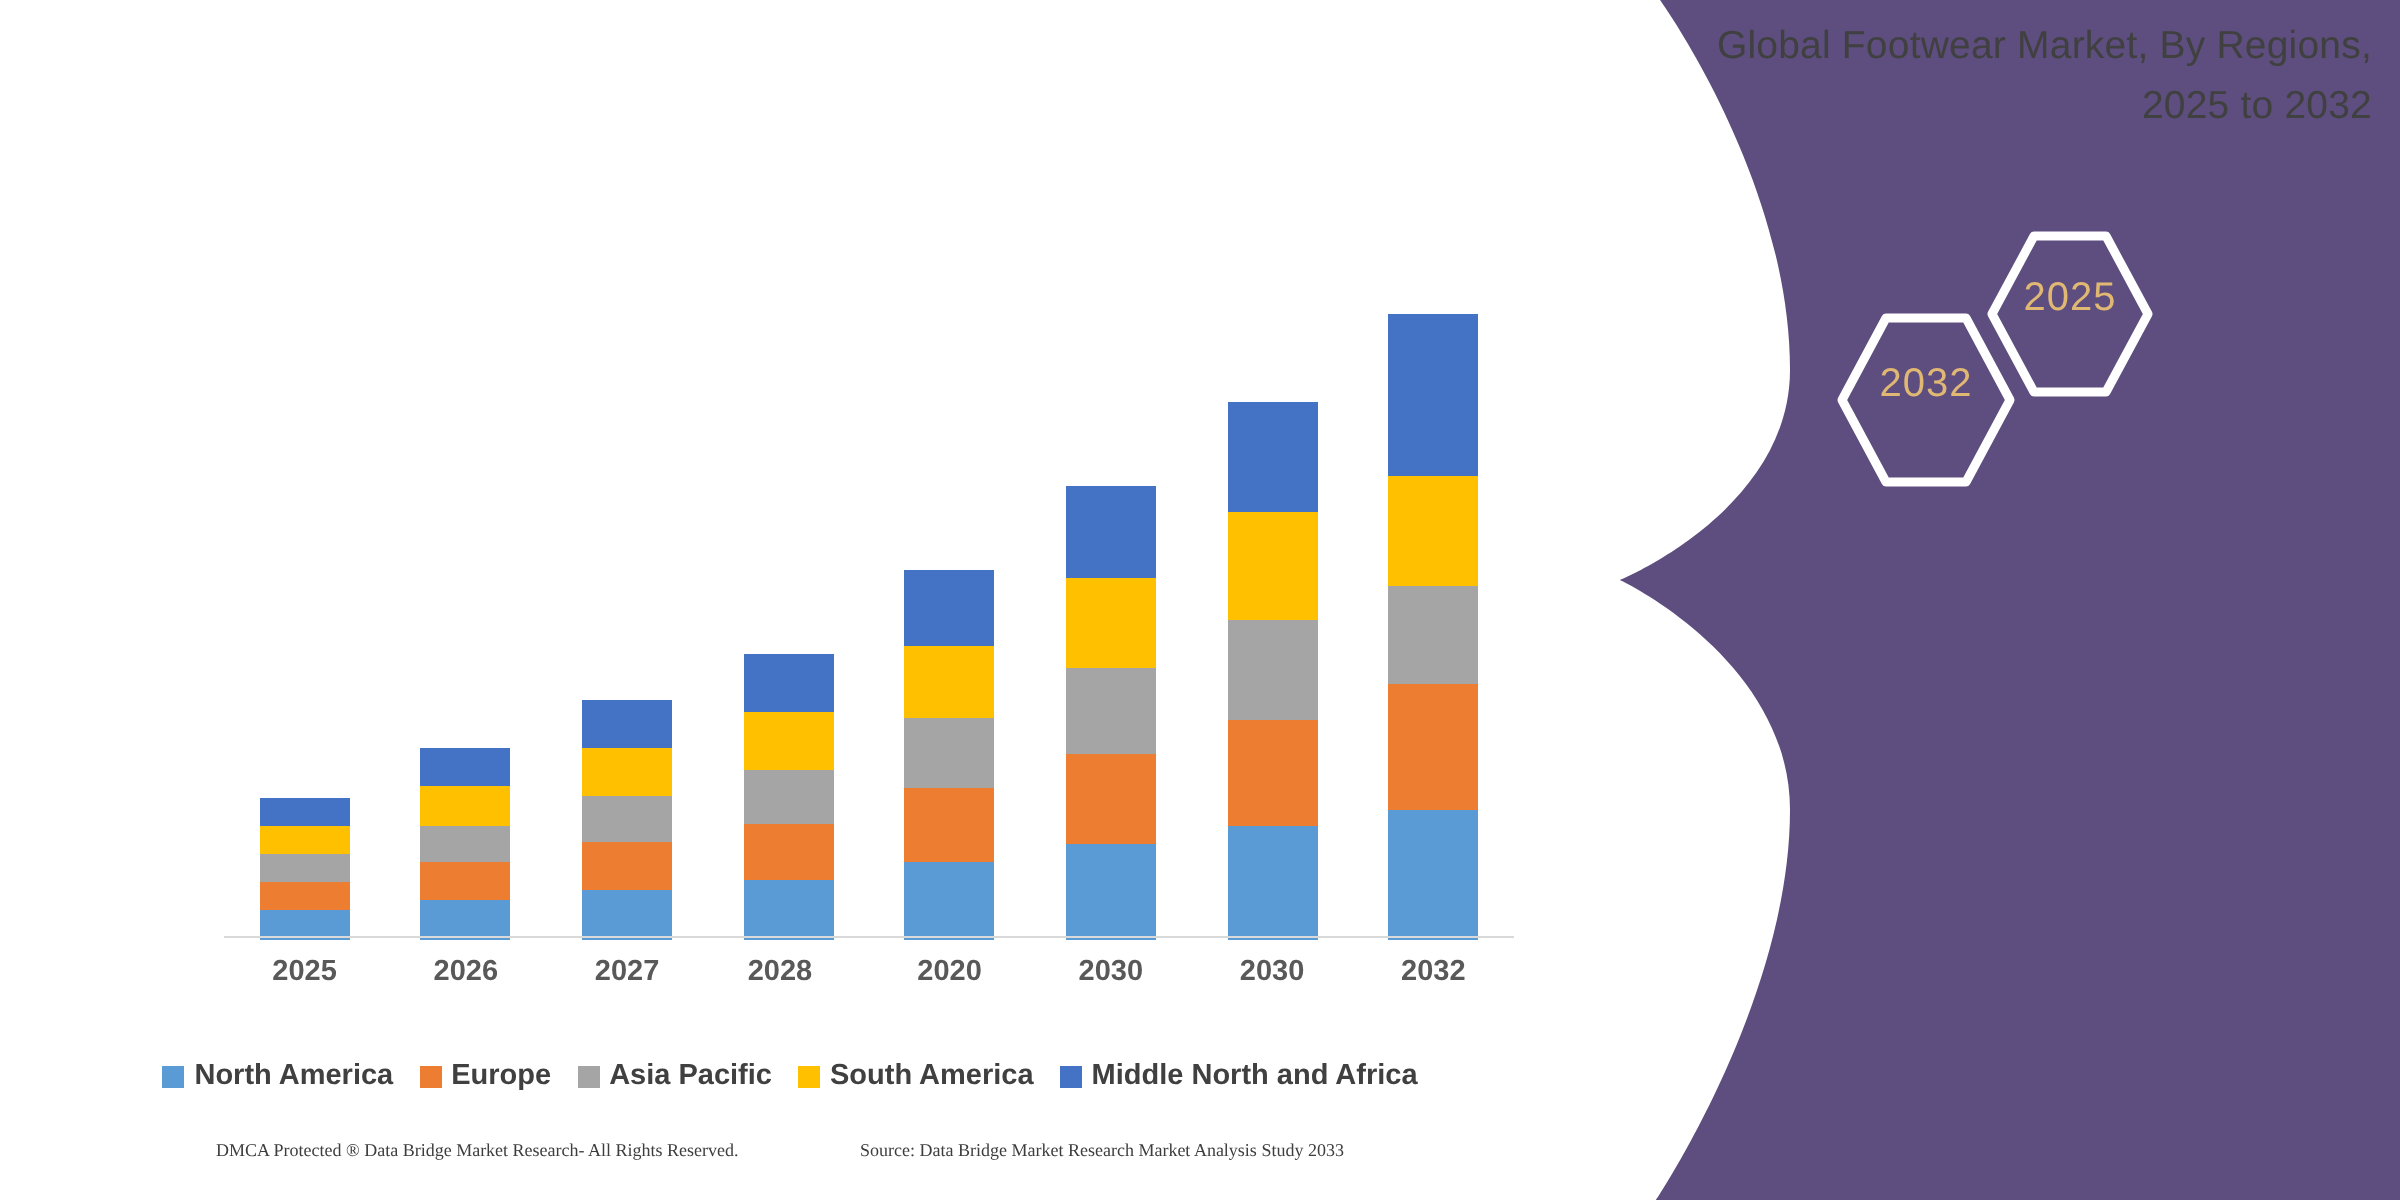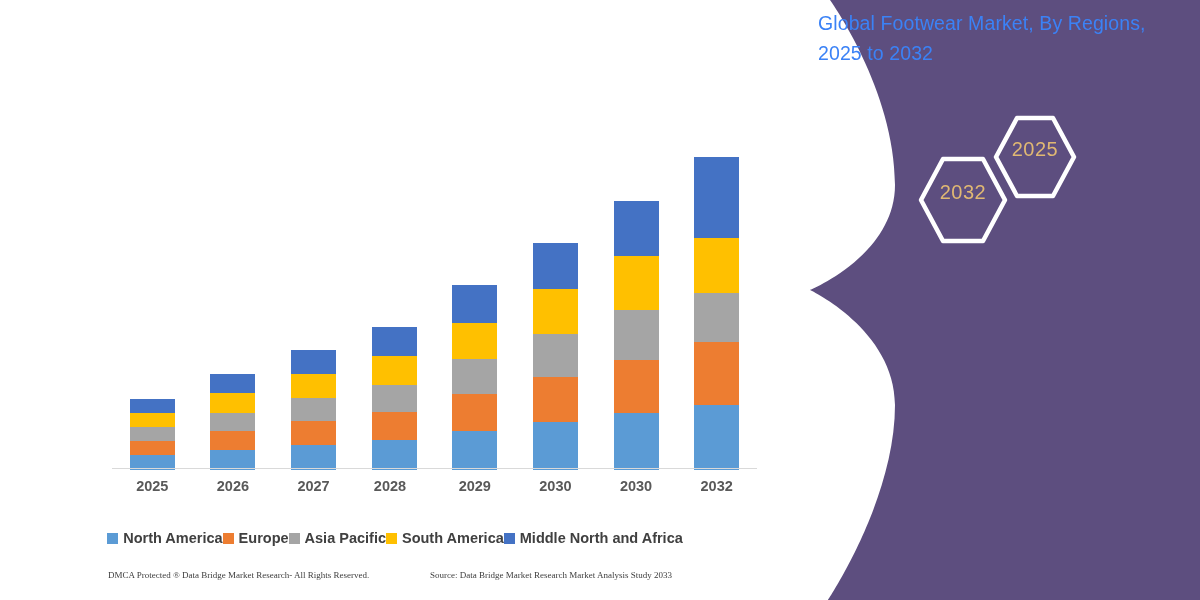--- a/index.html
+++ b/index.html
@@ -13,22 +13,22 @@
   
   #right-panel {
     position: absolute; top: 0; right: 0; width: 400px; height: 600px;
     overflow: hidden;
   }
   #right-panel svg.bg { position: absolute; top: 0; left: 0; }
   .panel-content { position: absolute; top: 0; left: 0; width: 400px; height: 600px; }
 
   #panel-title {
     position: absolute; left: 18px; top: 8px; width: 368px;
-    text-align: left;
-    font-size: 19.5px; line-height: 30px; color: #3b82f6;
+    text-align: right;
+    font-size: 19.5px; line-height: 30px; color: #404040;
     letter-spacing: .1px;
   }
   #brand-name {
     position: absolute; left: 20px; top: 258px; width: 365px;
     text-align: center; color: #e0b873;
     font-size: 20px; line-height: 31px; letter-spacing: .6px;
   }
 
   .hex-wrap { position: absolute; }
   #hex-2032 { left: 115px; top: 152px; }
@@ -66,21 +66,21 @@
   }
   .x-label {
     position: absolute; width: 80px; text-align: center;
     font-size: 14.5px; font-weight: bold; color: #595959;
     top: 0;
   }
 
   
   #legend {
     position: absolute; left: 0; top: 530px; width: 790px;
-    display: flex; justify-content: center; align-items: center; 
+    display: flex; justify-content: center; align-items: center; gap: 13px;
   }
   .legend-item { display: flex; align-items: center; gap: 5px; }
   .legend-swatch { width: 11px; height: 11px; flex: none; }
   .legend-label { font-size: 14.5px; font-weight: bold; color: #404040; white-space: nowrap; }
 
   
   #footer-dmca {
     position: absolute; left: 108px; top: 570px;
     font-size: 9px; color: #3d3d3d;
     font-family: "Liberation Serif", serif;
@@ -154,21 +154,21 @@
         <div class="seg" title="Europe 2032: 220.8" style="height: 62.8138px; background: rgb(237, 125, 49);"></div>
         <div class="seg" title="North America 2032: 227.8" style="height: 64.8052px; background: rgb(91, 155, 213);"></div>
       </div>
     </div>
   <div id="axis-line"></div>
   <div id="x-labels">
       <div class="x-label" style="left: 0.3125px;">2025</div>
       <div class="x-label" style="left: 80.9375px;">2026</div>
       <div class="x-label" style="left: 161.562px;">2027</div>
       <div class="x-label" style="left: 238px;">2028</div>
-      <div class="x-label" style="left: 322.812px;">2029</div>
+      <div class="x-label" style="left: 322.812px;">2020</div>
       <div class="x-label" style="left: 403.438px;">2030</div>
       <div class="x-label" style="left: 484.062px;">2030</div>
       <div class="x-label" style="left: 564.688px;">2032</div>
     </div>
 
   <div id="legend">
       <div class="legend-item">
         <span class="legend-swatch" style="background: rgb(91, 155, 213);"></span>
         <span class="legend-label">North America</span>
       </div>

